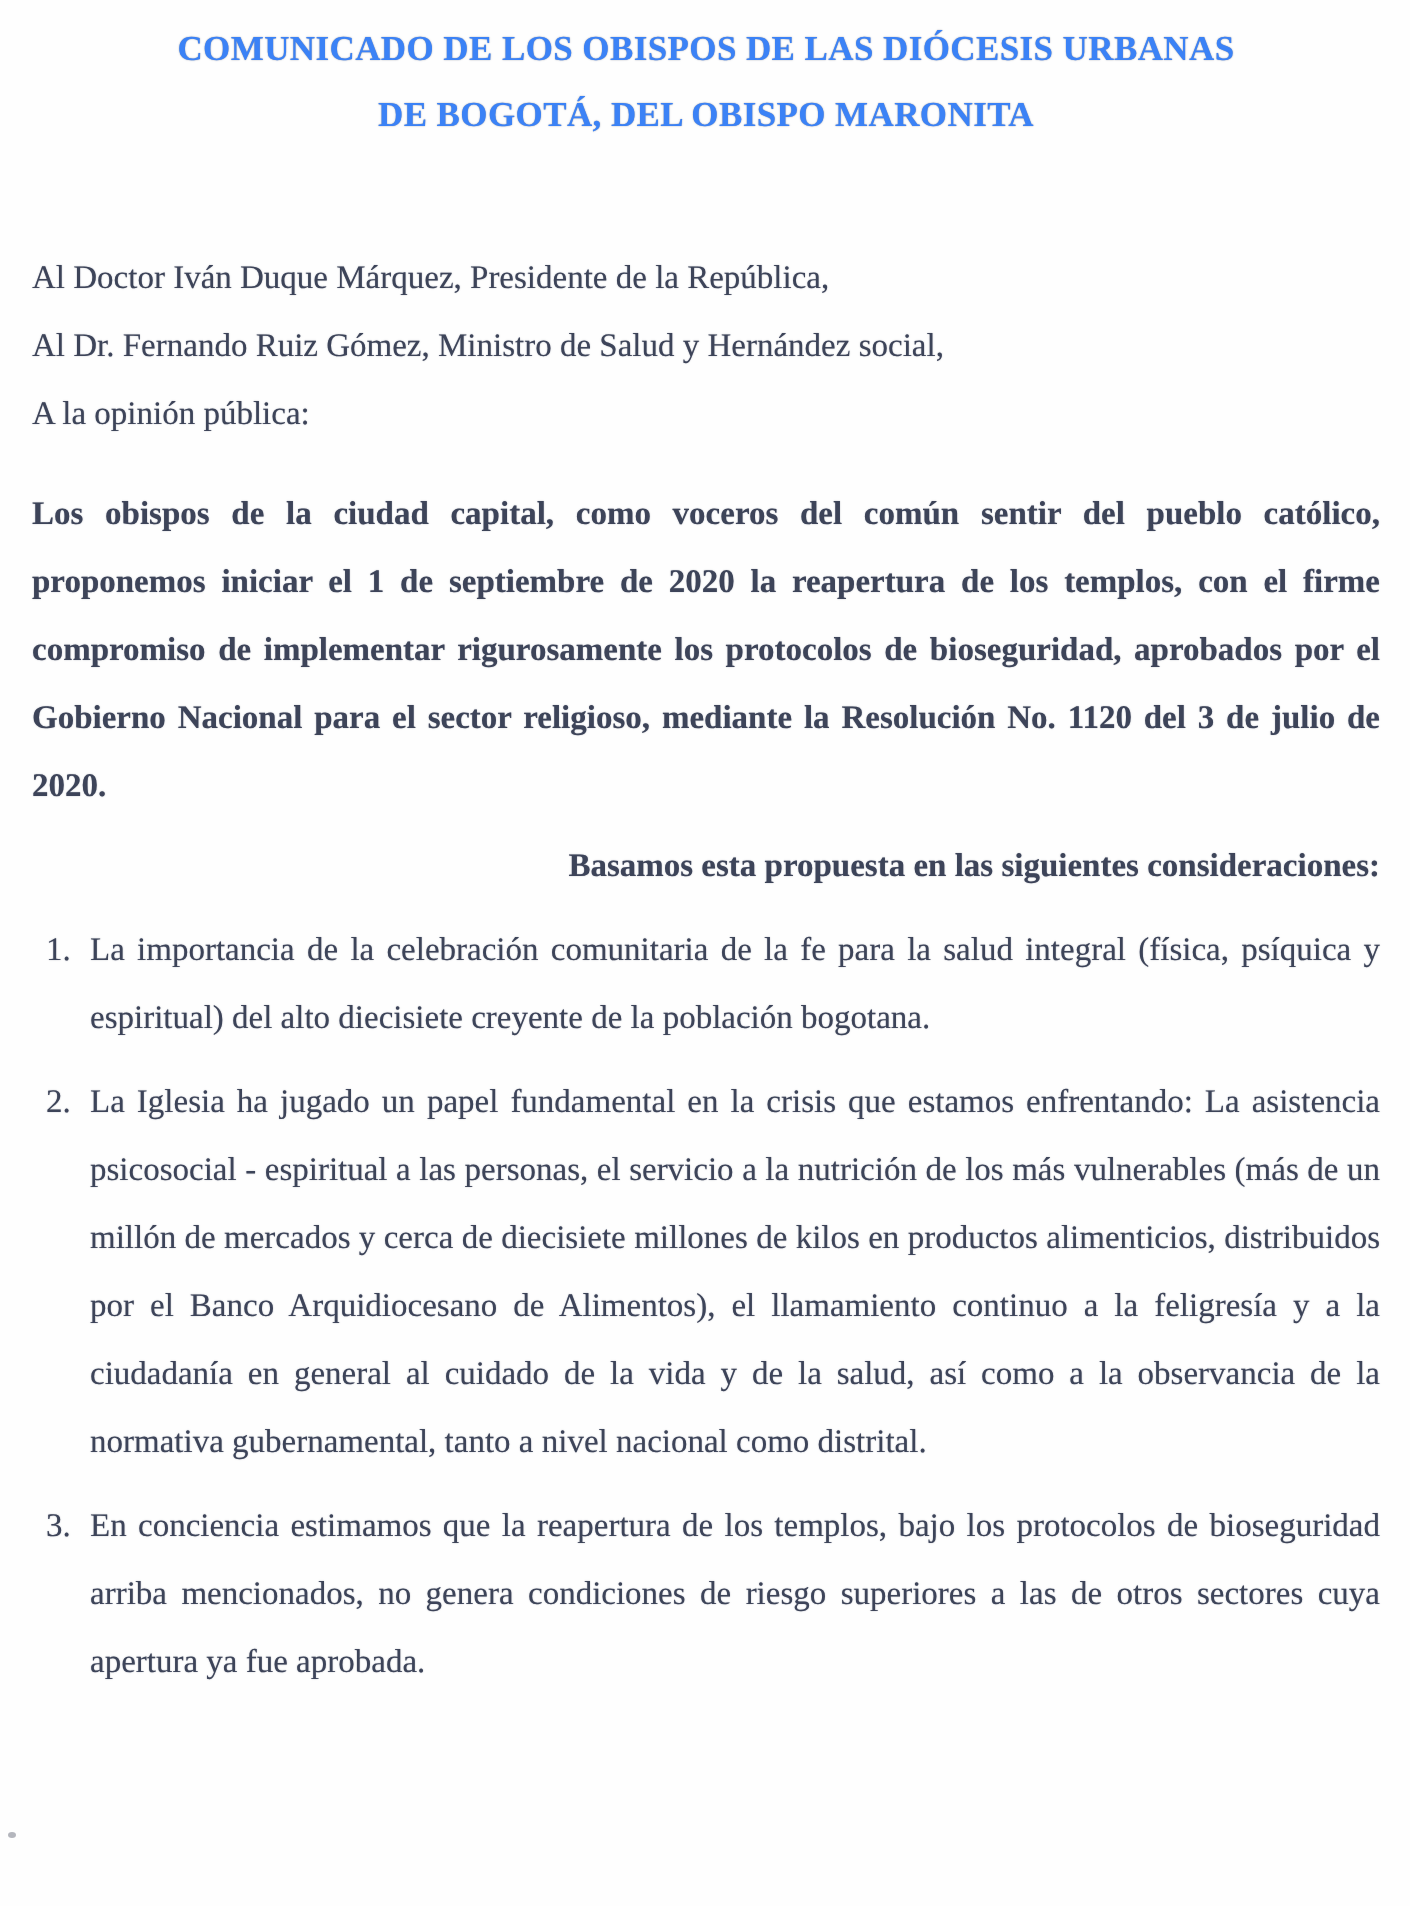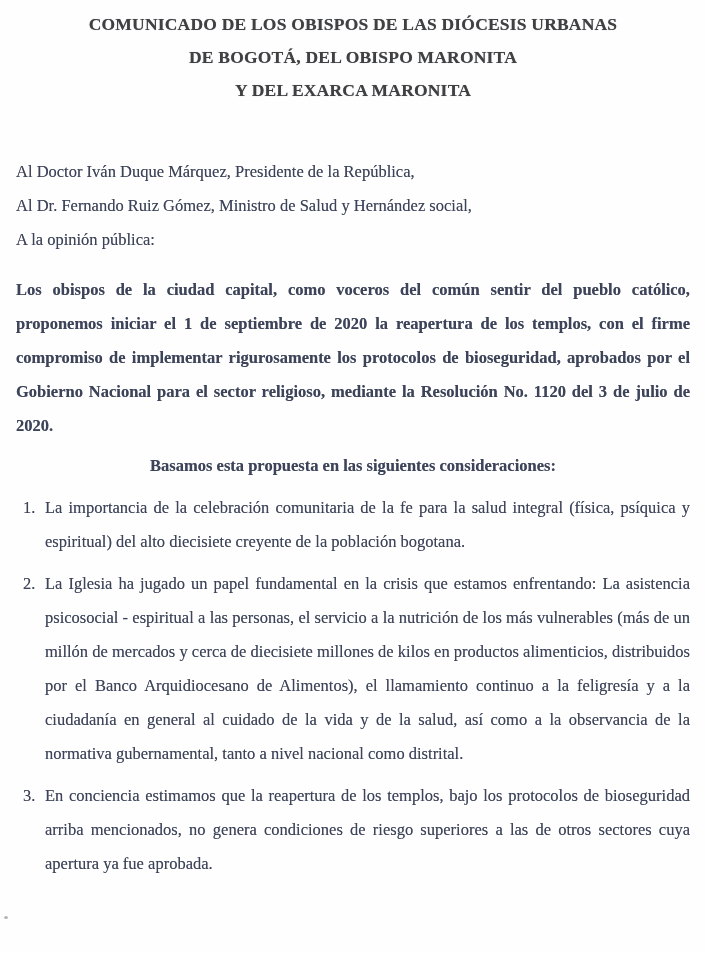--- a/index.html
+++ b/index.html
@@ -19,39 +19,39 @@
     color: #3d4459;
     font-size: 16.5px;
     line-height: 34px;
     text-shadow: 0 0 0.6px rgba(61, 68, 89, 0.55);
   }
   .title {
     text-align: center;
     font-weight: bold;
     font-size: 17.5px;
     line-height: 33px;
-    color: #404040;
+    color: #3b82f6;
     letter-spacing: 0.2px;
     text-shadow: 0 0 0.7px rgba(51, 58, 85, 0.6);
   }
   .salutation {
     margin-top: 48px;
   }
   .sal-line {
     line-height: 34px;
     text-align: left;
   }
   .para {
     margin: 16px 0 0 0;
     text-align: justify;
     font-weight: bold;
   }
   .para.intro {
     margin-top: 6px;
-    text-align: center;
+    text-align: right;
   }
   .list {
     list-style: none;
     margin: 6px 0 0 0;
     padding: 0;
   }
   .item {
     display: flex;
     margin-top: 8px;
   }
@@ -77,21 +77,20 @@
   }
 </style>
 </head>
 <body>
 
 <div class="page">
 
   <header class="title">
     <div>COMUNICADO DE LOS OBISPOS DE LAS DIÓCESIS URBANAS</div>
     <div>DE BOGOTÁ, DEL OBISPO MARONITA</div>
-    <div>Y DEL EXARCA MARONITA</div>
   </header>
 
   <section class="salutation">
     <div class="sal-line">Al Doctor Iván Duque Márquez, Presidente de la República,</div>
     <div class="sal-line">Al Dr. Fernando Ruiz Gómez, Ministro de Salud y Hernández social,</div>
     <div class="sal-line">A la opinión pública:</div>
   </section>
 
   <p class="para">Los obispos de la ciudad capital, como voceros del común sentir del pueblo católico, proponemos iniciar el 1 de septiembre de 2020 la reapertura de los templos, con el firme compromiso de implementar rigurosamente los protocolos de bioseguridad, aprobados por el Gobierno Nacional para el sector religioso, mediante la Resolución No. 1120 del 3 de julio de 2020.</p>
 

